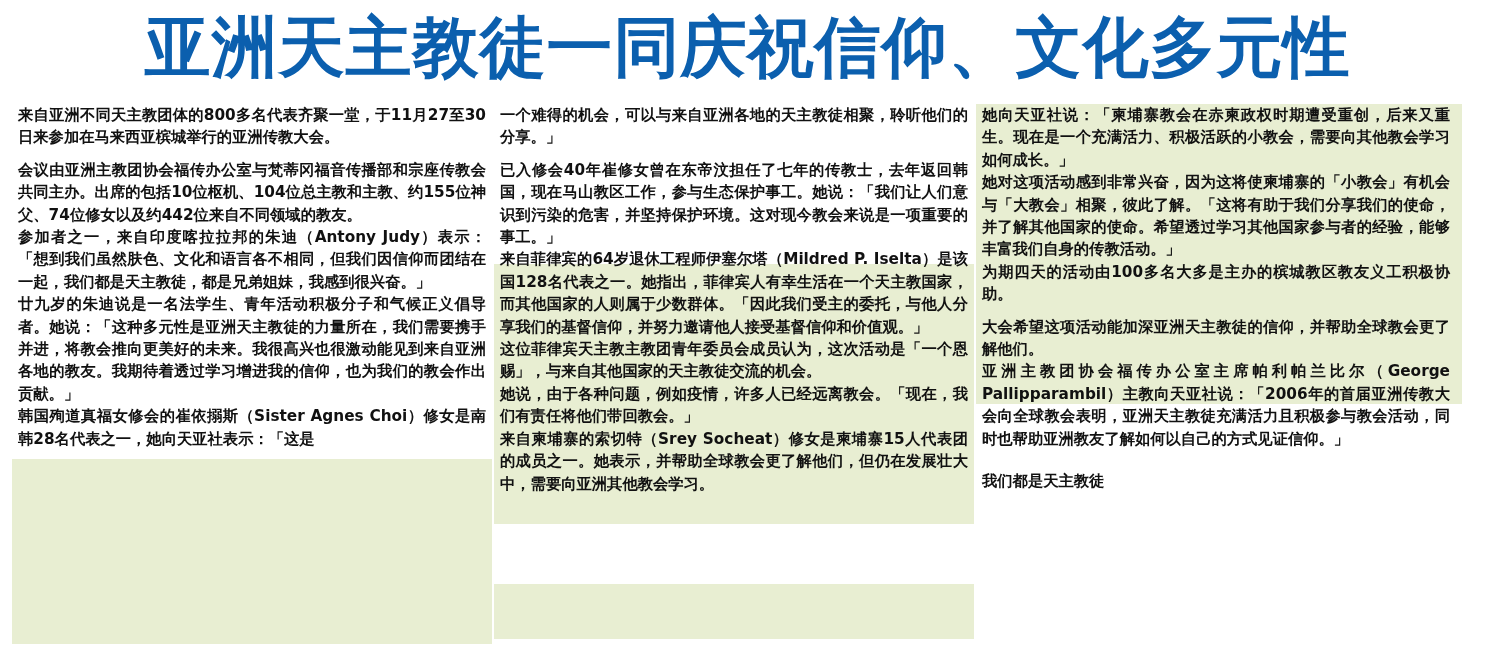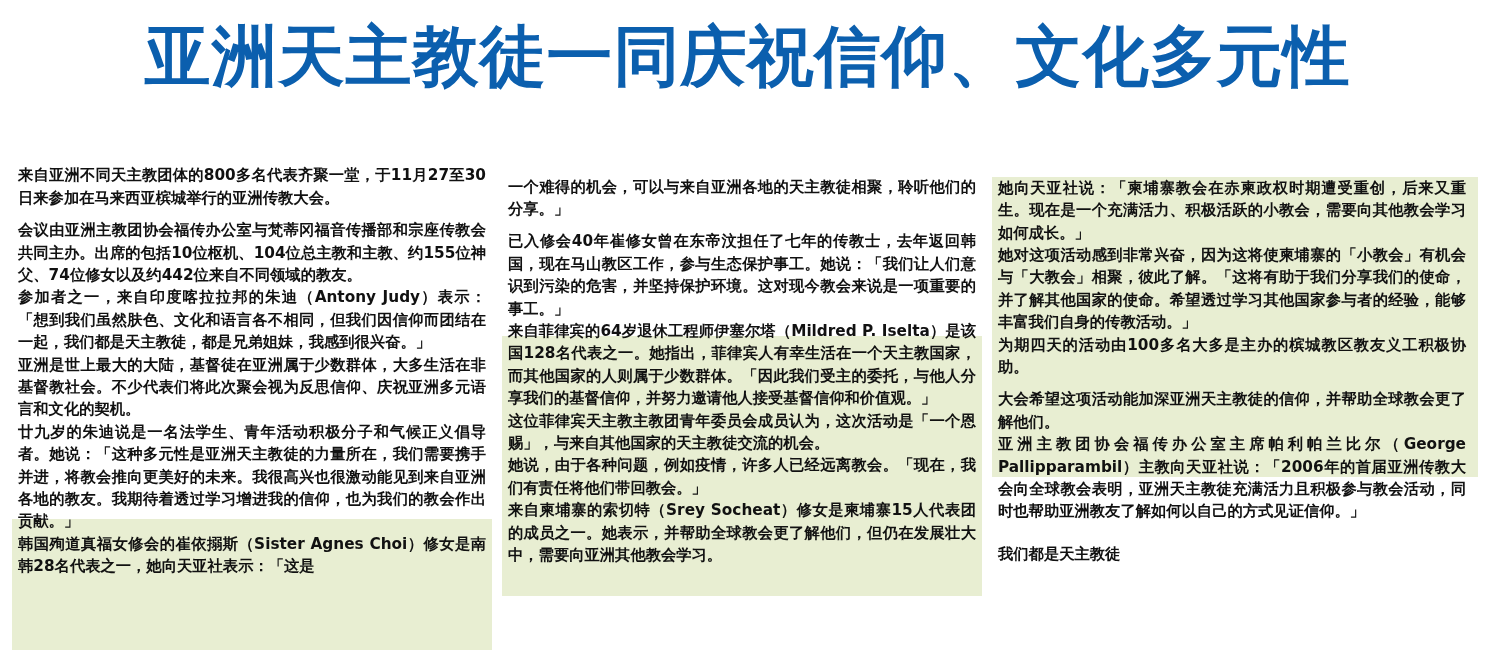--- a/index.html
+++ b/index.html
@@ -15,41 +15,40 @@
   }
   .page {
     position: relative;
     width: 1495px;
     height: 650px;
     box-sizing: border-box;
     background: #ffffff;
   }
   .headline {
     position: absolute;
-    top: 21px;
+    top: 12px;
     left: 0;
     width: 1495px;
     text-align: center;
     font-family: "DejaVu Sans", sans-serif;
     font-weight: bold;
     font-size: 66px;
     line-height: 72px;
     color: #0b5fae;
     letter-spacing: 1px;
     white-space: nowrap;
   }
   .body-area {
     position: absolute;
     top: 104px;
     left: 18px;
     width: 1462px;
     height: 534px;
     display: flex;
-    gap: 22px;
-    align-items: center;
+    gap: 14px;
   }
   .column {
     width: 468px;
     position: relative;
     font-family: "DejaVu Sans", sans-serif;
     font-size: 15.3px;
     line-height: 22.4px;
     color: #111111;
     font-weight: bold;
     text-align: justify;
@@ -115,21 +114,20 @@
   <div class="headline">亚洲天主教徒一同庆祝信仰、文化多元性</div>
 
   <div class="body-area">
 
     <div class="column">
       <div class="hl hl-c1"></div>
       <div class="col-inner">
         <p>来自亚洲不同天主教团体的800多名代表齐聚一堂，于11月27至30日来参加在马来西亚槟城举行的亚洲传教大会。</p>
         <p class="gap">会议由亚洲主教团协会福传办公室与梵蒂冈福音传播部和宗座传教会共同主办。出席的包括10位枢机、104位总主教和主教、约155位神父、74位修女以及约442位来自不同领域的教友。</p>
         <p>参加者之一，来自印度喀拉拉邦的朱迪（Antony Judy）表示：「想到我们虽然肤色、文化和语言各不相同，但我们因信仰而团结在一起，我们都是天主教徒，都是兄弟姐妹，我感到很兴奋。」</p>
-        <p>亚洲是世上最大的大陆，基督徒在亚洲属于少数群体，大多生活在非基督教社会。不少代表们将此次聚会视为反思信仰、庆祝亚洲多元语言和文化的契机。</p>
         <p>廿九岁的朱迪说是一名法学生、青年活动积极分子和气候正义倡导者。她说：「这种多元性是亚洲天主教徒的力量所在，我们需要携手并进，将教会推向更美好的未来。我很高兴也很激动能见到来自亚洲各地的教友。我期待着透过学习增进我的信仰，也为我们的教会作出贡献。」</p>
         <p>韩国殉道真福女修会的崔依搦斯（Sister Agnes Choi）修女是南韩28名代表之一，她向天亚社表示：「这是</p>
       </div>
     </div>
 
     <div class="column">
       <div class="hl hl-c2a"></div>
       <div class="hl hl-c2b"></div>
       <div class="col-inner">
         <p>一个难得的机会，可以与来自亚洲各地的天主教徒相聚，聆听他们的分享。」</p>

